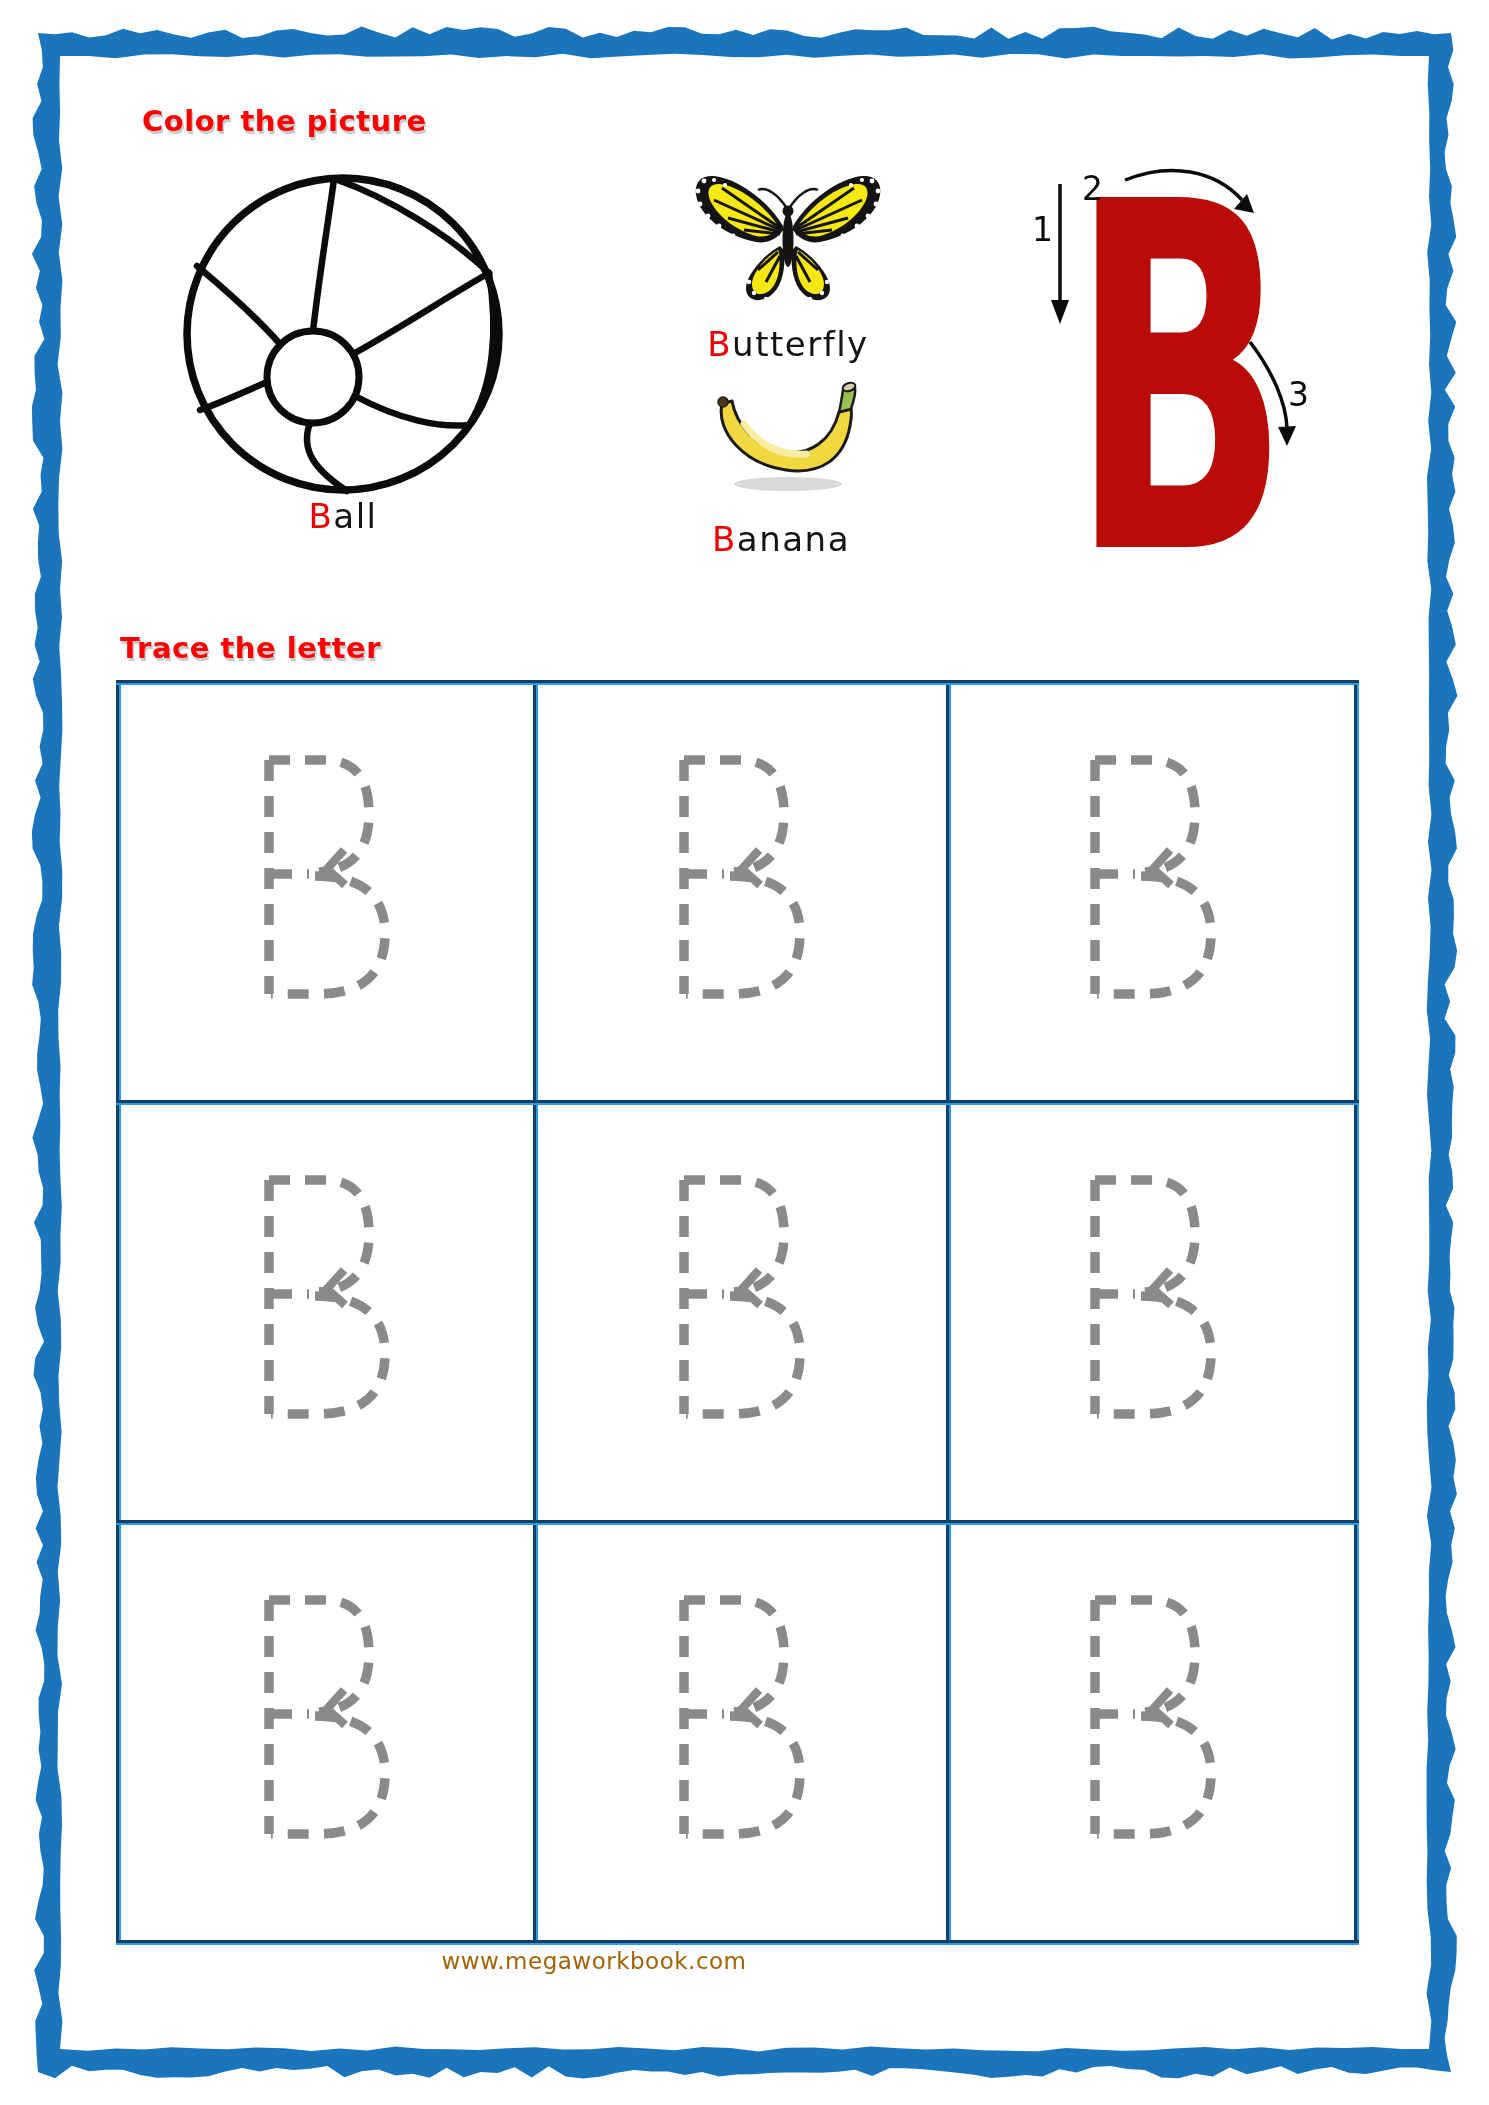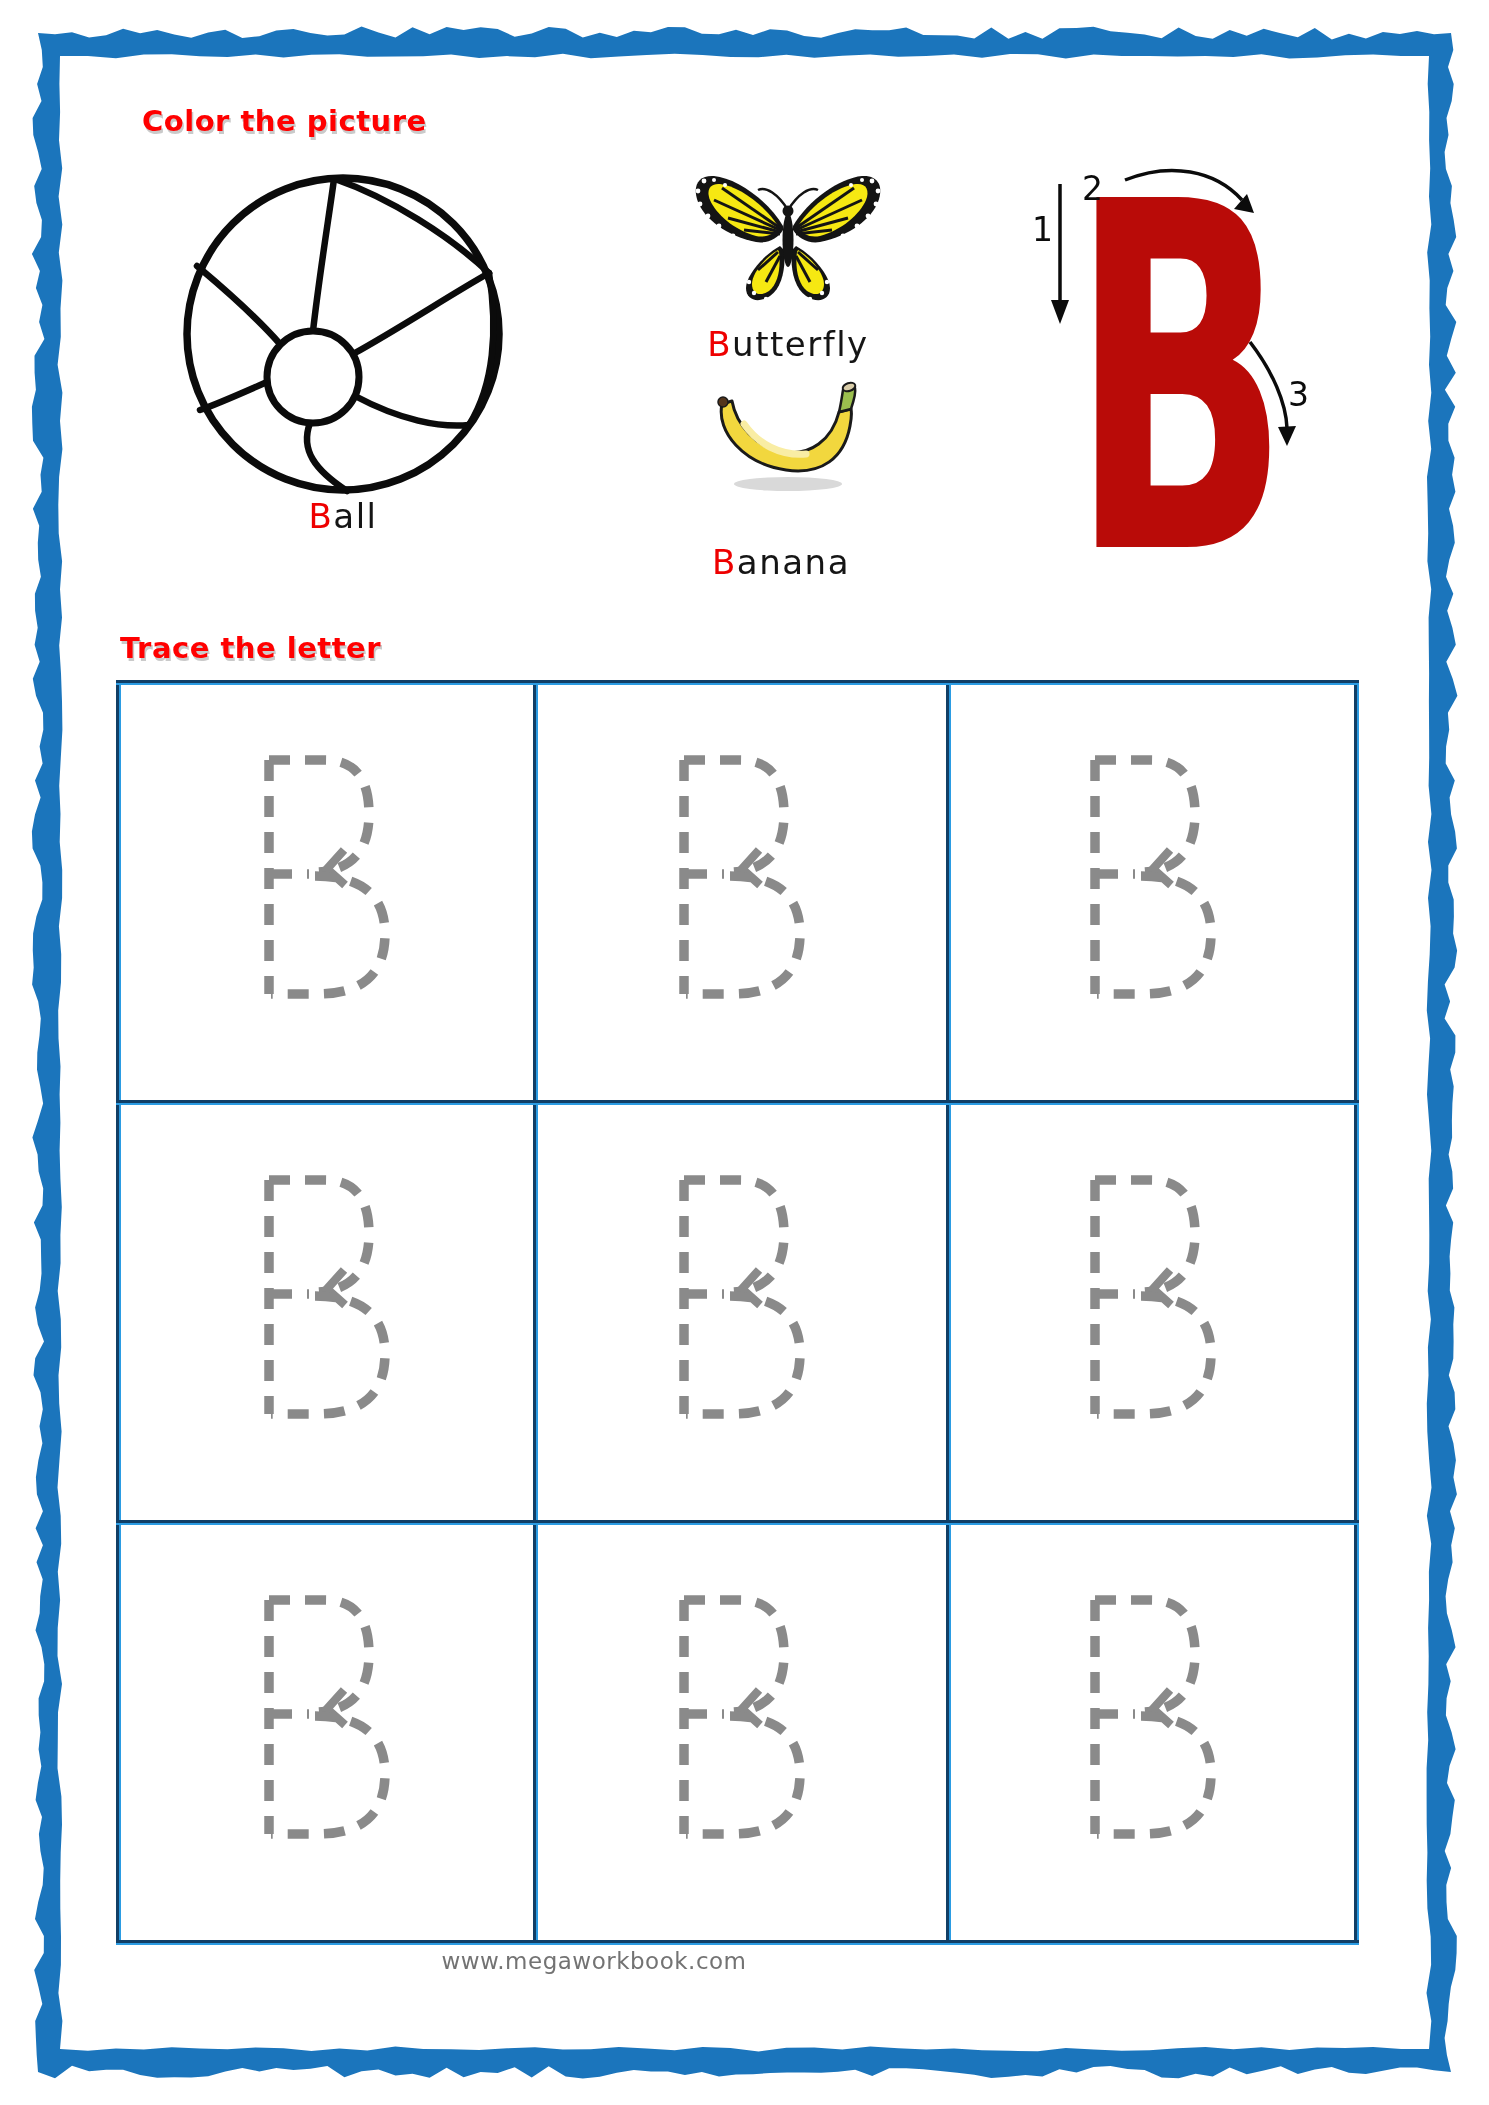--- a/index.html
+++ b/index.html
@@ -23,21 +23,21 @@
   .hline{position:absolute;left:0;height:5px;width:100%;}
   .traceB{position:absolute;width:140px;height:260px;}
   .dashB{fill:none;stroke:currentColor;stroke-width:9.5;stroke-dasharray:21 15;stroke-linecap:butt;}
   .arrB{fill:none;stroke:currentColor;stroke-width:8.5;stroke-linecap:butt;stroke-linejoin:miter;}
   .seam{fill:none;stroke:#0b0b0b;stroke-width:6.5;stroke-linecap:round;}
   .digit{font-size:33px;fill:#0b0b0b;font-family:"DejaVu Sans",sans-serif;}
   .arrowline{stroke:#0b0b0b;stroke-width:3.5;fill:none;}
   .arrowhead{fill:#0b0b0b;}
   #footer{
     position:absolute;left:0;top:1948px;width:1188px;text-align:center;
-    font-size:23px;color:#737373;letter-spacing:.5px;
+    font-size:23px;color:#a16207;letter-spacing:.5px;
   }
 </style>
 </head>
 <body>
 
 <svg id="torn-frame" viewBox="0 0 1489 2105">
   <path id="torn-frame-path" fill-rule="evenodd" d="M38.0,33.0 L55.0,34.3 L72.0,32.3 L89.1,37.6 L106.1,35.2 L123.1,28.8 L140.1,33.3 L157.2,30.1 L174.2,34.6 L191.2,37.8 L208.2,32.6 L225.3,29.7 L242.3,38.0 L259.3,36.2 L276.3,30.5 L293.4,29.1 L310.4,33.0 L327.4,35.4 L344.4,34.4 L361.5,26.5 L378.5,32.6 L395.5,37.4 L412.5,27.2 L429.6,34.2 L446.6,26.9 L463.6,30.0 L480.6,27.3 L497.7,28.9 L514.7,36.7 L531.7,33.4 L548.7,26.9 L565.7,28.7 L582.8,37.5 L599.8,32.8 L616.8,37.0 L633.8,30.7 L650.9,32.3 L667.9,27.0 L684.9,27.2 L701.9,33.7 L719.0,34.3 L736.0,29.7 L753.0,34.9 L770.0,29.2 L787.1,30.4 L804.1,36.1 L821.1,37.7 L838.1,33.1 L855.2,29.2 L872.2,30.2 L889.2,30.3 L906.2,27.5 L923.3,35.1 L940.3,35.3 L957.3,35.5 L974.3,38.6 L991.3,27.6 L1008.4,38.8 L1025.4,32.1 L1042.4,38.7 L1059.4,28.3 L1076.5,27.9 L1093.5,26.7 L1110.5,31.2 L1127.5,32.8 L1144.6,34.5 L1161.6,38.2 L1178.6,27.5 L1195.6,35.9 L1212.7,38.7 L1229.7,30.1 L1246.7,35.7 L1263.7,28.8 L1280.8,33.3 L1297.8,37.2 L1314.8,28.1 L1331.8,39.4 L1348.9,33.8 L1365.9,38.4 L1382.9,32.1 L1399.9,34.0 L1417.0,30.9 L1434.0,34.3 L1451.0,33.0 L1453.3,50.0 L1448.0,67.0 L1453.7,84.0 L1451.7,101.0 L1446.5,118.0 L1448.5,134.9 L1444.6,151.9 L1445.9,168.9 L1451.9,185.9 L1450.4,202.9 L1453.7,219.9 L1456.2,236.9 L1448.4,253.9 L1453.4,270.9 L1447.3,287.9 L1445.7,304.9 L1456.3,321.9 L1451.3,338.8 L1446.8,355.8 L1455.8,372.8 L1444.9,389.8 L1455.2,406.8 L1448.3,423.8 L1448.4,440.8 L1454.6,457.8 L1452.1,474.8 L1455.4,491.8 L1449.0,508.8 L1453.1,525.8 L1454.8,542.8 L1449.3,559.7 L1446.0,576.7 L1453.3,593.7 L1447.2,610.7 L1452.4,627.7 L1455.8,644.7 L1446.3,661.7 L1452.7,678.7 L1457.4,695.7 L1447.9,712.7 L1449.2,729.7 L1446.1,746.6 L1445.7,763.6 L1454.8,780.6 L1449.6,797.6 L1451.1,814.6 L1455.1,831.6 L1456.9,848.6 L1448.3,865.6 L1448.3,882.6 L1453.7,899.6 L1453.9,916.6 L1453.1,933.6 L1457.1,950.6 L1454.6,967.5 L1444.6,984.5 L1450.1,1001.5 L1444.6,1018.5 L1455.4,1035.5 L1455.3,1052.5 L1450.2,1069.5 L1453.7,1086.5 L1452.4,1103.5 L1451.9,1120.5 L1452.1,1137.5 L1448.6,1154.5 L1452.3,1171.4 L1453.1,1188.4 L1445.9,1205.4 L1453.2,1222.4 L1451.1,1239.4 L1449.6,1256.4 L1450.4,1273.4 L1449.8,1290.4 L1454.4,1307.4 L1453.3,1324.4 L1453.6,1341.4 L1453.3,1358.4 L1448.8,1375.3 L1454.6,1392.3 L1455.3,1409.3 L1448.5,1426.3 L1453.4,1443.3 L1455.9,1460.3 L1453.4,1477.3 L1456.9,1494.3 L1450.0,1511.3 L1454.8,1528.3 L1451.2,1545.3 L1452.6,1562.3 L1448.2,1579.2 L1445.6,1596.2 L1446.9,1613.2 L1451.8,1630.2 L1455.5,1647.2 L1446.2,1664.2 L1450.7,1681.2 L1446.6,1698.2 L1445.9,1715.2 L1451.6,1732.2 L1455.6,1749.2 L1449.5,1766.1 L1447.0,1783.1 L1454.8,1800.1 L1452.4,1817.1 L1450.4,1834.1 L1444.7,1851.1 L1451.1,1868.1 L1446.3,1885.1 L1446.5,1902.1 L1447.8,1919.1 L1456.8,1936.1 L1456.6,1953.1 L1455.3,1970.0 L1450.9,1987.0 L1448.7,2004.0 L1447.6,2021.0 L1444.6,2038.0 L1446.9,2055.0 L1451.0,2072.0 L1434.0,2070.3 L1417.0,2067.6 L1399.9,2067.4 L1382.9,2070.7 L1365.9,2073.9 L1348.9,2072.7 L1331.8,2067.1 L1314.8,2069.6 L1297.8,2074.0 L1280.8,2066.3 L1263.7,2070.4 L1246.7,2074.2 L1229.7,2067.5 L1212.7,2076.5 L1195.6,2073.7 L1178.6,2078.2 L1161.6,2077.4 L1144.6,2070.1 L1127.5,2069.1 L1110.5,2066.1 L1093.5,2067.1 L1076.5,2072.4 L1059.4,2069.3 L1042.4,2076.6 L1025.4,2074.9 L1008.4,2076.7 L991.3,2077.9 L974.3,2074.7 L957.3,2072.8 L940.3,2071.1 L923.3,2069.2 L906.2,2068.2 L889.2,2068.3 L872.2,2076.0 L855.2,2069.8 L838.1,2071.8 L821.1,2072.7 L804.1,2072.4 L787.1,2072.5 L770.0,2073.0 L753.0,2074.2 L736.0,2074.5 L719.0,2076.6 L701.9,2071.9 L684.9,2075.0 L667.9,2071.6 L650.9,2071.4 L633.8,2070.1 L616.8,2072.8 L599.8,2076.7 L582.8,2078.5 L565.7,2076.6 L548.7,2066.2 L531.7,2077.6 L514.7,2067.2 L497.7,2072.9 L480.6,2072.0 L463.6,2077.2 L446.6,2067.8 L429.6,2077.8 L412.5,2073.7 L395.5,2075.5 L378.5,2069.4 L361.5,2071.2 L344.4,2077.3 L327.4,2065.9 L310.4,2068.7 L293.4,2069.9 L276.3,2068.1 L259.3,2071.4 L242.3,2068.0 L225.3,2071.6 L208.2,2076.2 L191.2,2077.5 L174.2,2077.3 L157.2,2077.7 L140.1,2075.1 L123.1,2069.8 L106.1,2069.8 L89.1,2071.2 L72.0,2065.8 L55.0,2078.2 L38.0,2072.0 L36.7,2055.0 L35.9,2038.0 L35.2,2021.0 L42.3,2004.0 L38.5,1987.0 L34.2,1970.0 L43.8,1953.1 L43.9,1936.1 L35.0,1919.1 L38.2,1902.1 L42.7,1885.1 L43.7,1868.1 L40.4,1851.1 L38.9,1834.1 L42.0,1817.1 L35.6,1800.1 L37.9,1783.1 L41.3,1766.2 L38.6,1749.2 L40.4,1732.2 L38.7,1715.2 L38.6,1698.2 L44.1,1681.2 L44.3,1664.2 L41.5,1647.2 L35.5,1630.2 L39.7,1613.2 L40.2,1596.2 L42.7,1579.2 L36.5,1562.3 L42.9,1545.3 L35.6,1528.3 L42.9,1511.3 L36.9,1494.3 L35.9,1477.3 L38.4,1460.3 L42.4,1443.3 L39.5,1426.3 L42.8,1409.3 L40.5,1392.3 L33.5,1375.3 L35.2,1358.3 L44.0,1341.4 L37.8,1324.4 L35.1,1307.4 L39.7,1290.4 L41.5,1273.4 L41.1,1256.4 L40.8,1239.4 L33.9,1222.4 L42.5,1205.4 L43.2,1188.4 L38.6,1171.4 L37.6,1154.4 L32.4,1137.5 L38.0,1120.5 L43.1,1103.5 L40.3,1086.5 L37.0,1069.5 L37.3,1052.5 L39.5,1035.5 L40.8,1018.5 L38.2,1001.5 L32.1,984.5 L33.7,967.5 L32.8,950.5 L33.1,933.6 L36.4,916.6 L42.3,899.6 L42.4,882.6 L40.4,865.6 L32.6,848.6 L31.9,831.6 L35.0,814.6 L40.6,797.6 L35.0,780.6 L42.6,763.6 L39.6,746.6 L43.3,729.7 L43.0,712.7 L36.0,695.7 L32.8,678.7 L39.7,661.7 L34.6,644.7 L37.7,627.7 L35.1,610.7 L34.9,593.7 L40.9,576.7 L38.2,559.7 L37.8,542.8 L39.2,525.8 L32.9,508.8 L41.7,491.8 L40.5,474.8 L43.4,457.8 L33.0,440.8 L32.3,423.8 L31.9,406.8 L35.9,389.8 L34.6,372.8 L34.5,355.8 L44.4,338.9 L39.1,321.9 L42.4,304.9 L35.9,287.9 L39.9,270.9 L31.9,253.9 L41.1,236.9 L41.9,219.9 L36.4,202.9 L34.2,185.9 L41.7,168.9 L38.1,151.9 L33.3,135.0 L32.6,118.0 L41.5,101.0 L37.1,84.0 L42.8,67.0 L41.8,50.0 Z M60.0,56.0 L87.9,56.0 L115.9,58.3 L143.8,54.4 L171.8,54.2 L199.7,56.3 L227.6,56.9 L255.6,54.5 L283.5,57.4 L311.4,54.7 L339.4,54.2 L367.3,56.8 L395.3,56.5 L423.2,56.3 L451.1,54.5 L479.1,58.1 L507.0,56.1 L535.0,57.2 L562.9,53.7 L590.8,58.3 L618.8,56.4 L646.7,54.9 L674.7,53.7 L702.6,55.1 L730.5,57.1 L758.5,57.3 L786.4,54.8 L814.3,57.8 L842.3,55.8 L870.2,54.4 L898.2,56.7 L926.1,56.0 L954.0,54.4 L982.0,57.8 L1009.9,53.9 L1037.9,54.2 L1065.8,58.5 L1093.7,54.6 L1121.7,55.9 L1149.6,56.0 L1177.6,56.6 L1205.5,55.9 L1233.4,56.9 L1261.4,54.3 L1289.3,58.4 L1317.2,57.6 L1345.2,55.2 L1373.1,54.5 L1401.1,56.1 L1429.0,56.0 L1427.7,84.1 L1429.3,112.1 L1429.1,140.2 L1430.2,168.3 L1429.0,196.4 L1431.3,224.4 L1427.2,252.5 L1429.7,280.6 L1429.4,308.6 L1430.2,336.7 L1429.0,364.8 L1431.3,392.8 L1428.2,420.9 L1431.2,449.0 L1427.0,477.1 L1427.7,505.1 L1428.2,533.2 L1427.4,561.3 L1431.2,589.3 L1428.6,617.4 L1428.8,645.5 L1429.1,673.5 L1428.9,701.6 L1429.1,729.7 L1429.2,757.8 L1428.6,785.8 L1431.4,813.9 L1428.0,842.0 L1431.5,870.0 L1428.0,898.1 L1430.6,926.2 L1429.7,954.3 L1427.9,982.3 L1426.8,1010.4 L1430.1,1038.5 L1428.4,1066.5 L1427.0,1094.6 L1429.2,1122.7 L1431.3,1150.7 L1428.7,1178.8 L1429.0,1206.9 L1429.3,1235.0 L1429.2,1263.0 L1427.7,1291.1 L1430.9,1319.2 L1427.9,1347.2 L1428.5,1375.3 L1426.8,1403.4 L1427.3,1431.5 L1429.1,1459.5 L1431.5,1487.6 L1426.9,1515.7 L1431.2,1543.7 L1428.9,1571.8 L1429.1,1599.9 L1428.1,1627.9 L1428.7,1656.0 L1428.4,1684.1 L1427.2,1712.2 L1428.2,1740.2 L1426.6,1768.3 L1426.6,1796.4 L1426.7,1824.4 L1427.4,1852.5 L1426.7,1880.6 L1427.4,1908.6 L1430.7,1936.7 L1431.1,1964.8 L1426.5,1992.9 L1431.3,2020.9 L1429.0,2049.0 L1401.1,2049.0 L1373.1,2047.1 L1345.2,2048.1 L1317.2,2047.6 L1289.3,2049.9 L1261.4,2047.3 L1233.4,2049.2 L1205.5,2046.9 L1177.6,2048.2 L1149.6,2050.2 L1121.7,2050.7 L1093.7,2049.6 L1065.8,2047.9 L1037.9,2051.2 L1009.9,2050.8 L982.0,2050.3 L954.0,2048.4 L926.1,2049.6 L898.2,2048.3 L870.2,2046.6 L842.3,2049.5 L814.3,2047.5 L786.4,2047.8 L758.5,2051.4 L730.5,2048.1 L702.6,2047.1 L674.7,2050.2 L646.7,2048.5 L618.8,2047.0 L590.8,2049.2 L562.9,2049.6 L535.0,2047.3 L507.0,2048.3 L479.1,2049.9 L451.1,2049.2 L423.2,2048.9 L395.3,2046.5 L367.3,2050.6 L339.4,2048.5 L311.4,2051.1 L283.5,2048.3 L255.6,2047.5 L227.6,2049.3 L199.7,2048.5 L171.8,2047.3 L143.8,2049.5 L115.9,2048.6 L87.9,2050.7 L60.0,2049.0 L62.4,2020.9 L58.4,1992.9 L60.9,1964.8 L61.0,1936.7 L60.3,1908.6 L60.2,1880.6 L60.7,1852.5 L62.0,1824.4 L61.4,1796.4 L57.5,1768.3 L57.8,1740.2 L58.0,1712.2 L62.0,1684.1 L57.5,1656.0 L57.7,1627.9 L60.1,1599.9 L57.8,1571.8 L61.2,1543.7 L60.7,1515.7 L57.5,1487.6 L59.5,1459.5 L61.6,1431.5 L59.2,1403.4 L58.5,1375.3 L61.2,1347.2 L60.8,1319.2 L57.7,1291.1 L60.6,1263.0 L60.4,1235.0 L61.8,1206.9 L60.4,1178.8 L59.6,1150.7 L60.4,1122.7 L59.6,1094.6 L60.5,1066.5 L58.5,1038.5 L58.2,1010.4 L61.0,982.3 L61.2,954.3 L58.9,926.2 L62.1,898.1 L62.2,870.0 L59.7,842.0 L60.5,813.9 L59.2,785.8 L60.8,757.8 L62.4,729.7 L62.0,701.6 L61.0,673.5 L59.2,645.5 L62.0,617.4 L60.0,589.3 L62.1,561.3 L58.7,533.2 L58.3,505.1 L59.1,477.1 L62.4,449.0 L60.0,420.9 L62.4,392.8 L57.6,364.8 L60.8,336.7 L60.5,308.6 L62.4,280.6 L58.8,252.5 L62.3,224.4 L58.6,196.4 L62.2,168.3 L59.0,140.2 L60.1,112.1 L59.4,84.1 Z" fill="#1B75BC"></path>
 </svg>
 
 <div class="heading" style="left:142px;top:104px;">Color the picture</div>
@@ -102,21 +102,21 @@
 </div>
 
 <svg class="abs" style="left:700px;top:378px;" width="170" height="122" viewBox="0 0 170 122">
   <ellipse cx="88" cy="106" rx="54" ry="7" fill="#d9d9d9"></ellipse>
   <path d="M22,26 C16,54 44,86 86,92 C122,97 144,80 150,48 C151,43 152,36 151,31 L139,34 C132,62 110,78 84,74 C56,70 36,46 32,23 Z" fill="#F2D73E" stroke="#1a1a1a" stroke-width="3" stroke-linejoin="round"></path>
   <path d="M44,46 C58,66 80,78 106,76" stroke="#F9EDA4" stroke-width="7" fill="none" stroke-linecap="round"></path>
   <path d="M151,31 C154,22 156,14 155,10 L143,12 C142,18 141,26 139,34 Z" fill="#9BBF4E" stroke="#1a1a1a" stroke-width="2.5" stroke-linejoin="round"></path>
   <ellipse cx="149" cy="9" rx="6.5" ry="4" fill="#D9CDA9" stroke="#1a1a1a" stroke-width="2" transform="rotate(-18 149 9)"></ellipse>
   <circle cx="23" cy="24" r="5" fill="#53351B" stroke="#1a1a1a" stroke-width="1.5"></circle>
 </svg>
-<div class="picture-label" style="left:661px;top:542px;">
+<div class="picture-label" style="left:661px;top:519px;">
   <span class="init">B</span><span>anana</span>
 </div>
 
 <svg class="abs" style="left:1030px;top:120px;" width="320" height="460" viewBox="0 0 320 460">
   <text transform="translate(40,427) scale(0.60,1)" font-size="480" font-weight="bold" font-family="DejaVu Sans, sans-serif" fill="#B90B08">B</text>
   <line class="arrowline" x1="30" y1="64" x2="30" y2="184"></line>
   <polygon class="arrowhead" points="21,180 39,180 30,204"></polygon>
   <text class="digit" x="2" y="121">1</text>
   <path class="arrowline" d="M95,60 C140,42 185,50 212,80"></path>
   <polygon class="arrowhead" points="224,93 204,89 217,74"></polygon>

